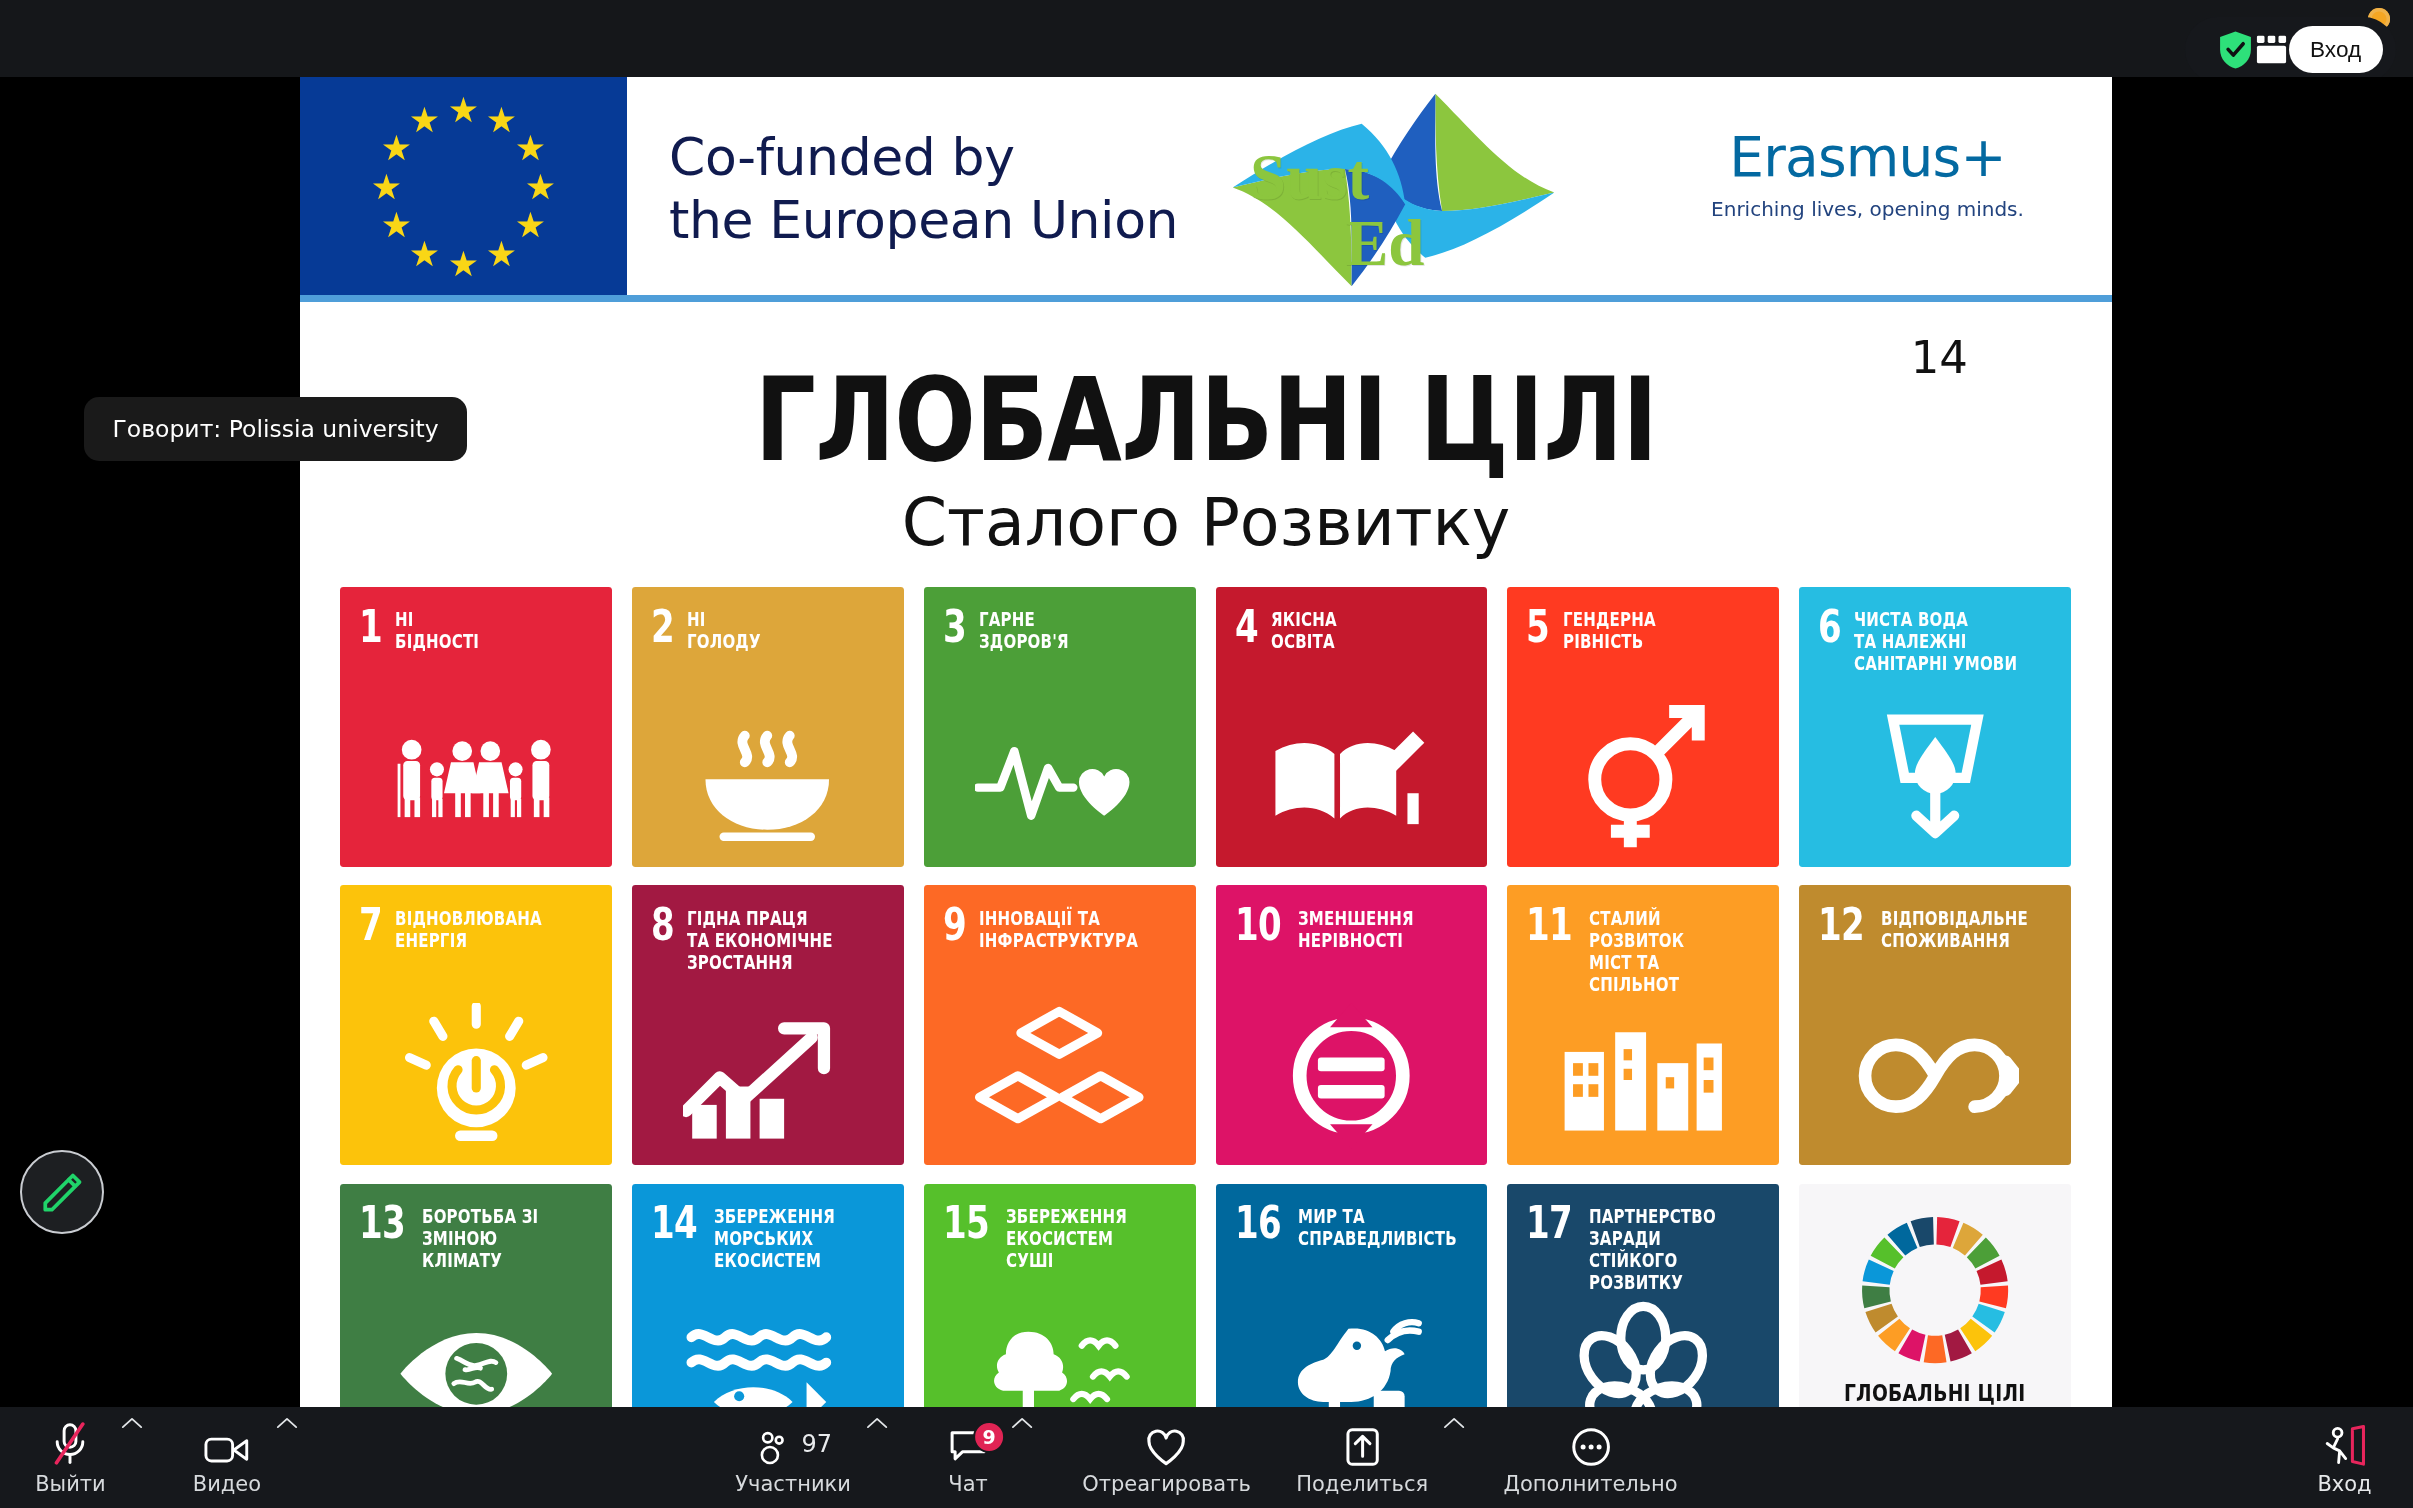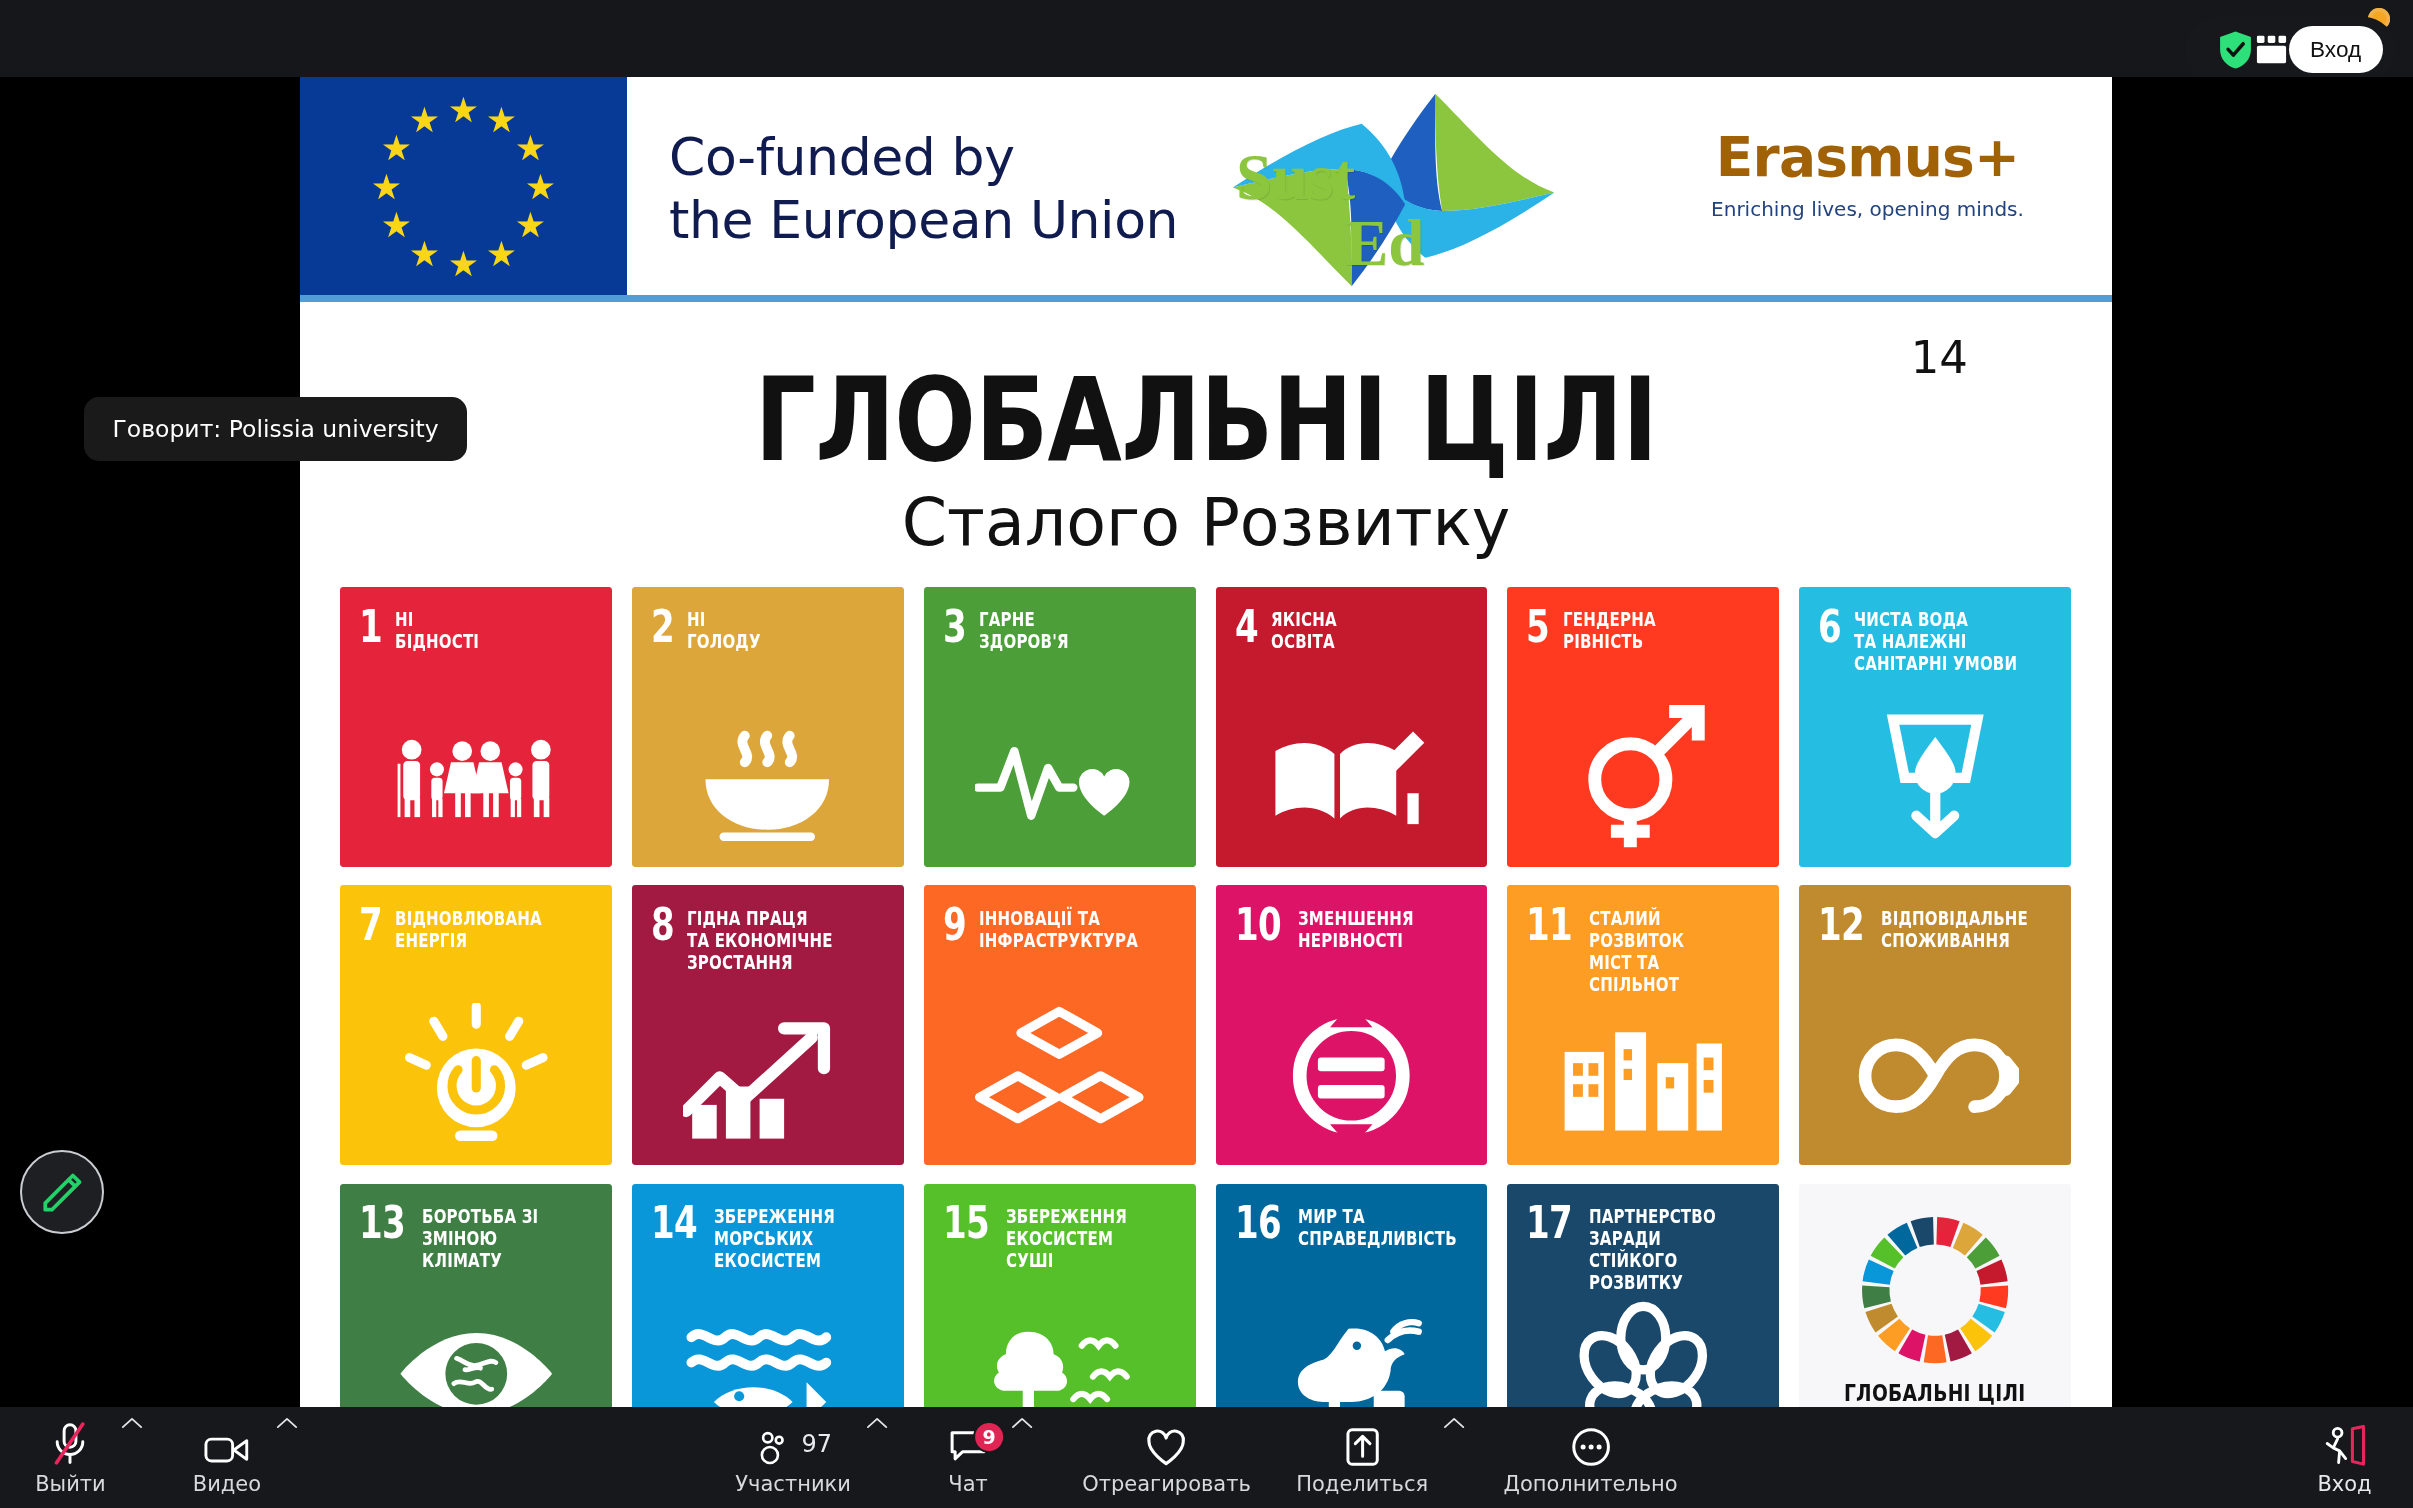--- a/index.html
+++ b/index.html
@@ -52,21 +52,21 @@
     color:#101b4f; font-size:52px; line-height:1.22; font-weight:400;
     font-family:"DejaVu Sans", sans-serif; letter-spacing:-0.4px;
   }
   .sust-logo{ position:absolute; left:926px; top:8.4px; width:335px; height:210px; }
   .sust-word{
     position:absolute; color:#8cc63e; font-family:"Liberation Serif", serif;
     font-weight:700; font-size:65px; line-height:1;
     text-shadow:0.8px 0.8px 0 rgba(0,0,0,.10);
   }
   .erasmus{ position:absolute; left:1341px; top:52px; width:453px; text-align:center; }
-  .erasmus-main{ color:#a16207; font-size:55px; font-weight:700; letter-spacing:-0.8px; line-height:1.05;
+  .erasmus-main{ color:#0369a1; font-size:55px; font-weight:400; letter-spacing:-0.8px; line-height:1.05;
     font-family:"DejaVu Sans", sans-serif; }
   .erasmus-sub{ color:#22437e; font-size:20px; margin-top:10px; font-family:"DejaVu Sans", sans-serif; }
   .banner-rule{ position:absolute; left:0; bottom:0; width:1812px; height:6.7px; background:#4f9ed9; }
 
   
   .slide-body{ position:relative; width:1812px; height:1106px; background:#fff; }
   .page-no{
     position:absolute; right:144px; top:28.5px; font-size:45px; color:#111;
     font-family:"DejaVu Sans", sans-serif;
   }
@@ -210,21 +210,21 @@
 
         <div class="sust-logo">
           <svg viewBox="0 0 400 250" style="position:absolute;inset:0;width:100%;height:100%;">
             <path d="M250 10 C300 60 340 110 392 128 C340 140 300 150 258 150 C250 100 250 50 250 10 Z" fill="#8cc63e"></path>
             <path d="M250 10 C250 60 248 110 258 150 C220 148 198 130 186 108 C206 70 228 38 250 10 Z" fill="#1f5fbf"></path>
             <path d="M186 108 C200 130 222 148 258 150 C300 150 340 140 392 128 C330 170 280 196 238 206 C206 180 190 144 186 108 Z" fill="#2bb3e8"></path>
             <path d="M150 240 C100 190 60 140 8 122 C60 110 100 100 142 100 C150 150 150 200 150 240 Z" fill="#8cc63e"></path>
             <path d="M150 240 C150 190 152 140 142 100 C180 102 202 120 214 142 C194 180 172 212 150 240 Z" fill="#1f5fbf"></path>
             <path d="M214 142 C200 120 178 102 142 100 C100 100 60 110 8 122 C70 82 120 56 162 46 C194 72 210 106 214 142 Z" fill="#2bb3e8"></path>
           </svg>
-          <div class="sust-word" style="left:10px; top:60px;font-family:Liberation Serif, serif;">Sust</div>
+          <div class="sust-word" style="left:24px; top:60px;font-family:Liberation Serif, serif;">Sust</div>
           <div class="sust-word" style="left:119px; top:126px;">Ed</div>
         </div>
 
         <div class="erasmus">
           <div class="erasmus-main">Erasmus+</div>
           <div class="erasmus-sub">Enriching lives, opening minds.</div>
         </div>
         <div class="banner-rule"></div>
       </div>
 

